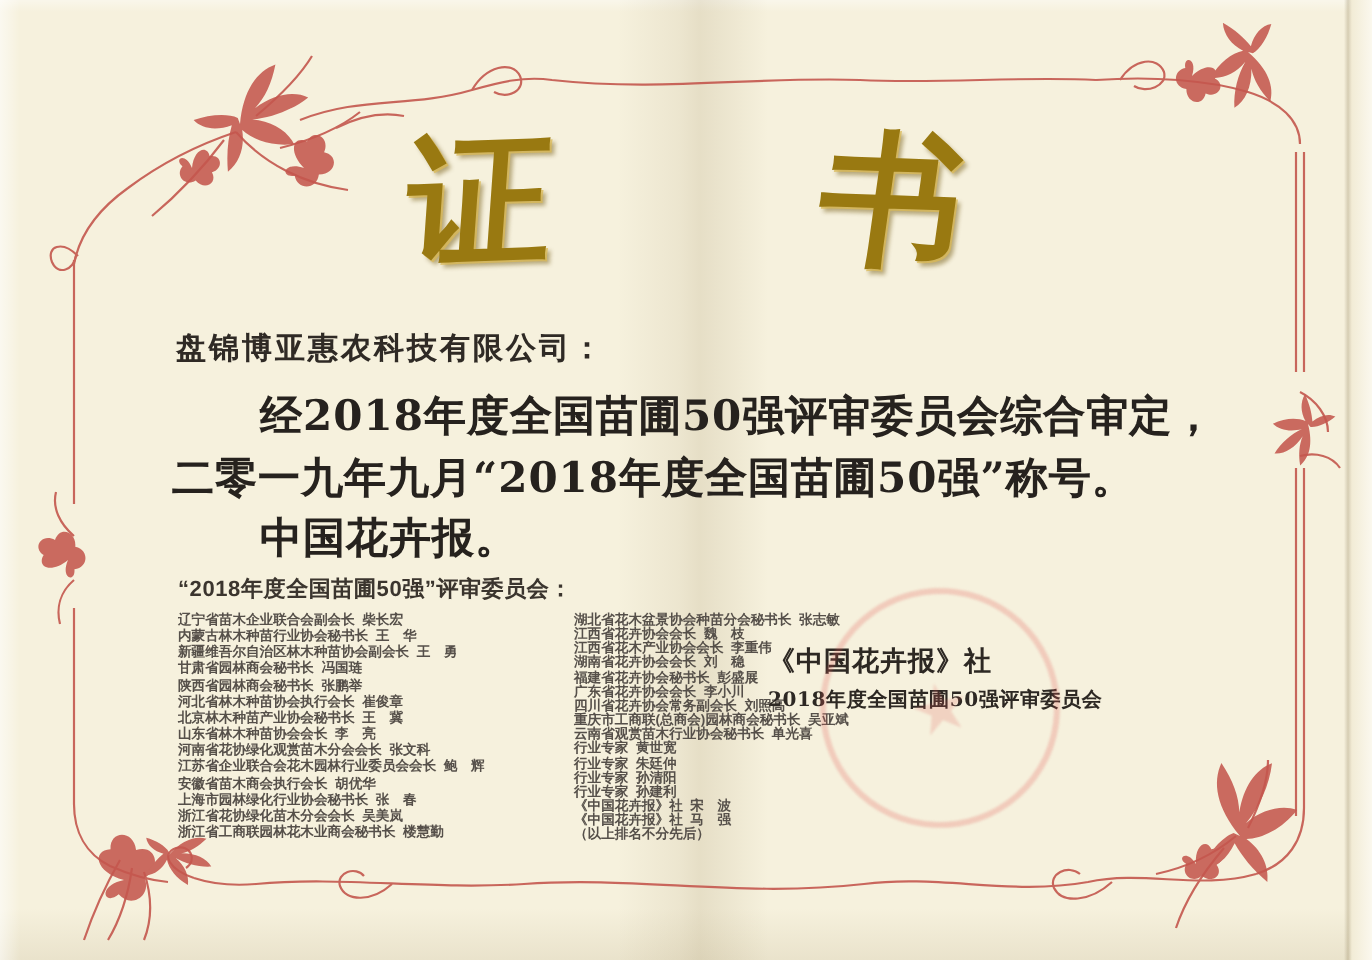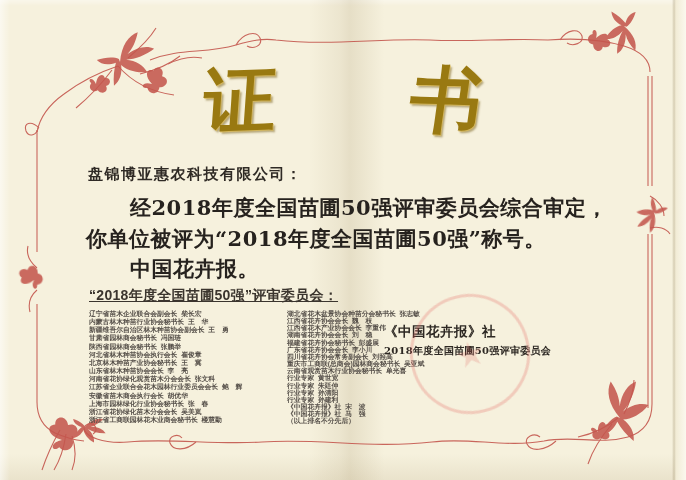--- a/index.html
+++ b/index.html
@@ -20,21 +20,21 @@
     font-family:"DejaVu Serif",serif;font-weight:700;font-size:72px;line-height:1;color:#997911;}
   .title-char{transform:skewX(-6deg) rotate(-2deg);
     text-shadow:1px 1px 0 rgba(219,186,84,.75), 2.5px 2.5px 2px rgba(105,78,0,.45);}
   .title-char.c2{transform:skewX(-6deg) rotate(2deg);}
   .recipient{position:absolute;left:88px;top:165px;font-family:Liberation Mono, monospace;
     font-size:15px;font-weight:700;letter-spacing:1.5px;color:#2f2a25;}
   .body-text{position:absolute;left:86px;top:193px;width:540px;font-family:"DejaVu Serif",serif;
     font-weight:700;color:#26221e;font-size:21px;line-height:30.5px;letter-spacing:.5px;}
   .indent{margin-left:44px;}
   .committee{position:absolute;left:89px;top:287px;color:#514a42;}
-  .committee-header{font-size:14px;font-weight:700;color:#3b352e;letter-spacing:.3px;margin-bottom:5px;text-decoration:underline;}
+  .committee-header{font-size:11px;font-weight:700;color:#3b352e;letter-spacing:.3px;margin-bottom:5px;}
   .committee-cols{display:flex;}
   .col-left{width:198px;}
   .col-right{width:190px;}
   .committee .row{white-space:pre;font-weight:600;color:#56504a;}
   .col-left .row{font-size:6.8px;line-height:8.15px;}
   .col-right .row{font-size:6.8px;line-height:7.15px;}
   .issuer{position:absolute;left:384px;top:322px;font-family:"DejaVu Serif",serif;color:#2d2823;}
   .issuer-org{font-size:13.5px;font-weight:700;line-height:19px;letter-spacing:.5px;}
   .issuer-committee{font-size:10px;font-weight:700;line-height:19px;letter-spacing:.3px;}
   .issuer-date{font-size:12.5px;font-weight:500;line-height:21px;letter-spacing:2px;color:#3a352f;}
@@ -98,21 +98,21 @@
 
   <div class="title-row">
     <span class="title-char">证</span>
     <span class="title-char c2">书</span>
   </div>
 
   <div class="recipient">盘锦博亚惠农科技有限公司：</div>
 
   <div class="body-text">
     <div class="indent">经2018年度全国苗圃50强评审委员会综合审定，</div>
-    <div>你单位被评为“2018年度全国苗圃50强”称号。</div>
+    <div>二零一九年九月“2018年度全国苗圃50强”称号。</div>
     <div class="indent">中国花卉报。</div>
   </div>
 
   <div class="committee">
     <div class="committee-header">“2018年度全国苗圃50强”评审委员会：</div>
     <div class="committee-cols">
       <div class="col-left">
           <div class="row">辽宁省苗木企业联合会副会长  柴长宏</div>
           <div class="row">内蒙古林木种苗行业协会秘书长  王　华</div>
           <div class="row">新疆维吾尔自治区林木种苗协会副会长  王　勇</div>

